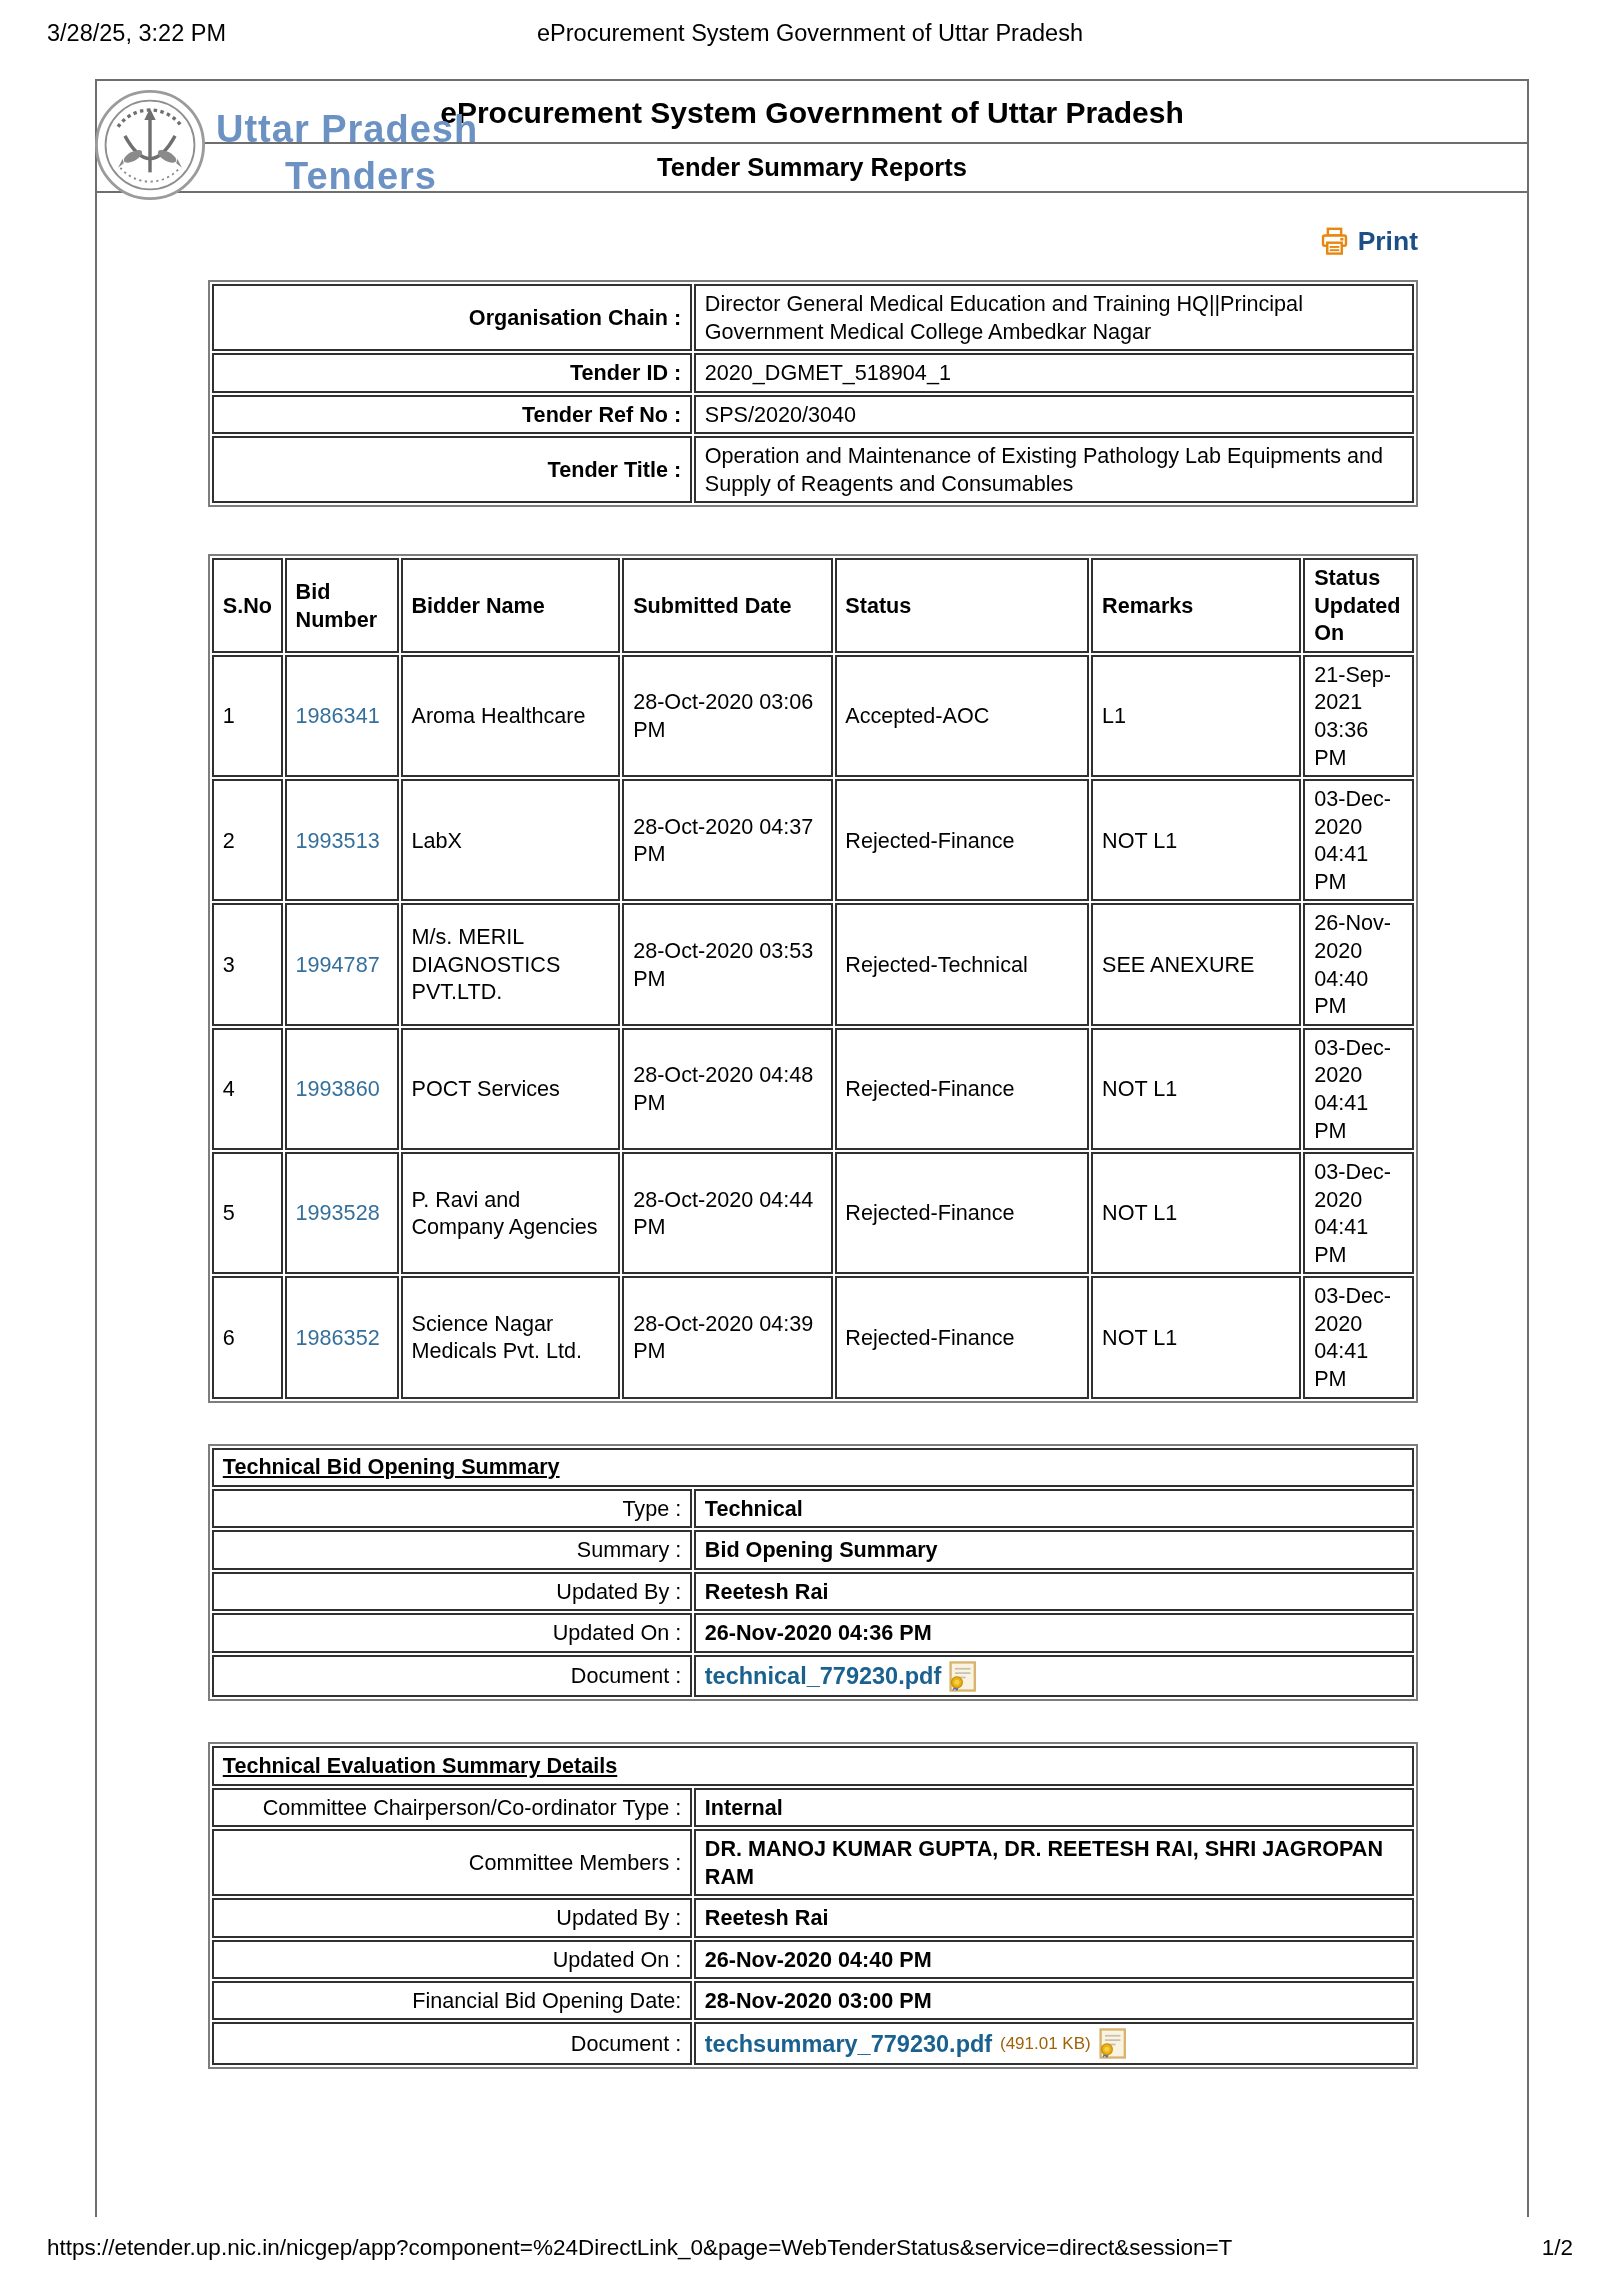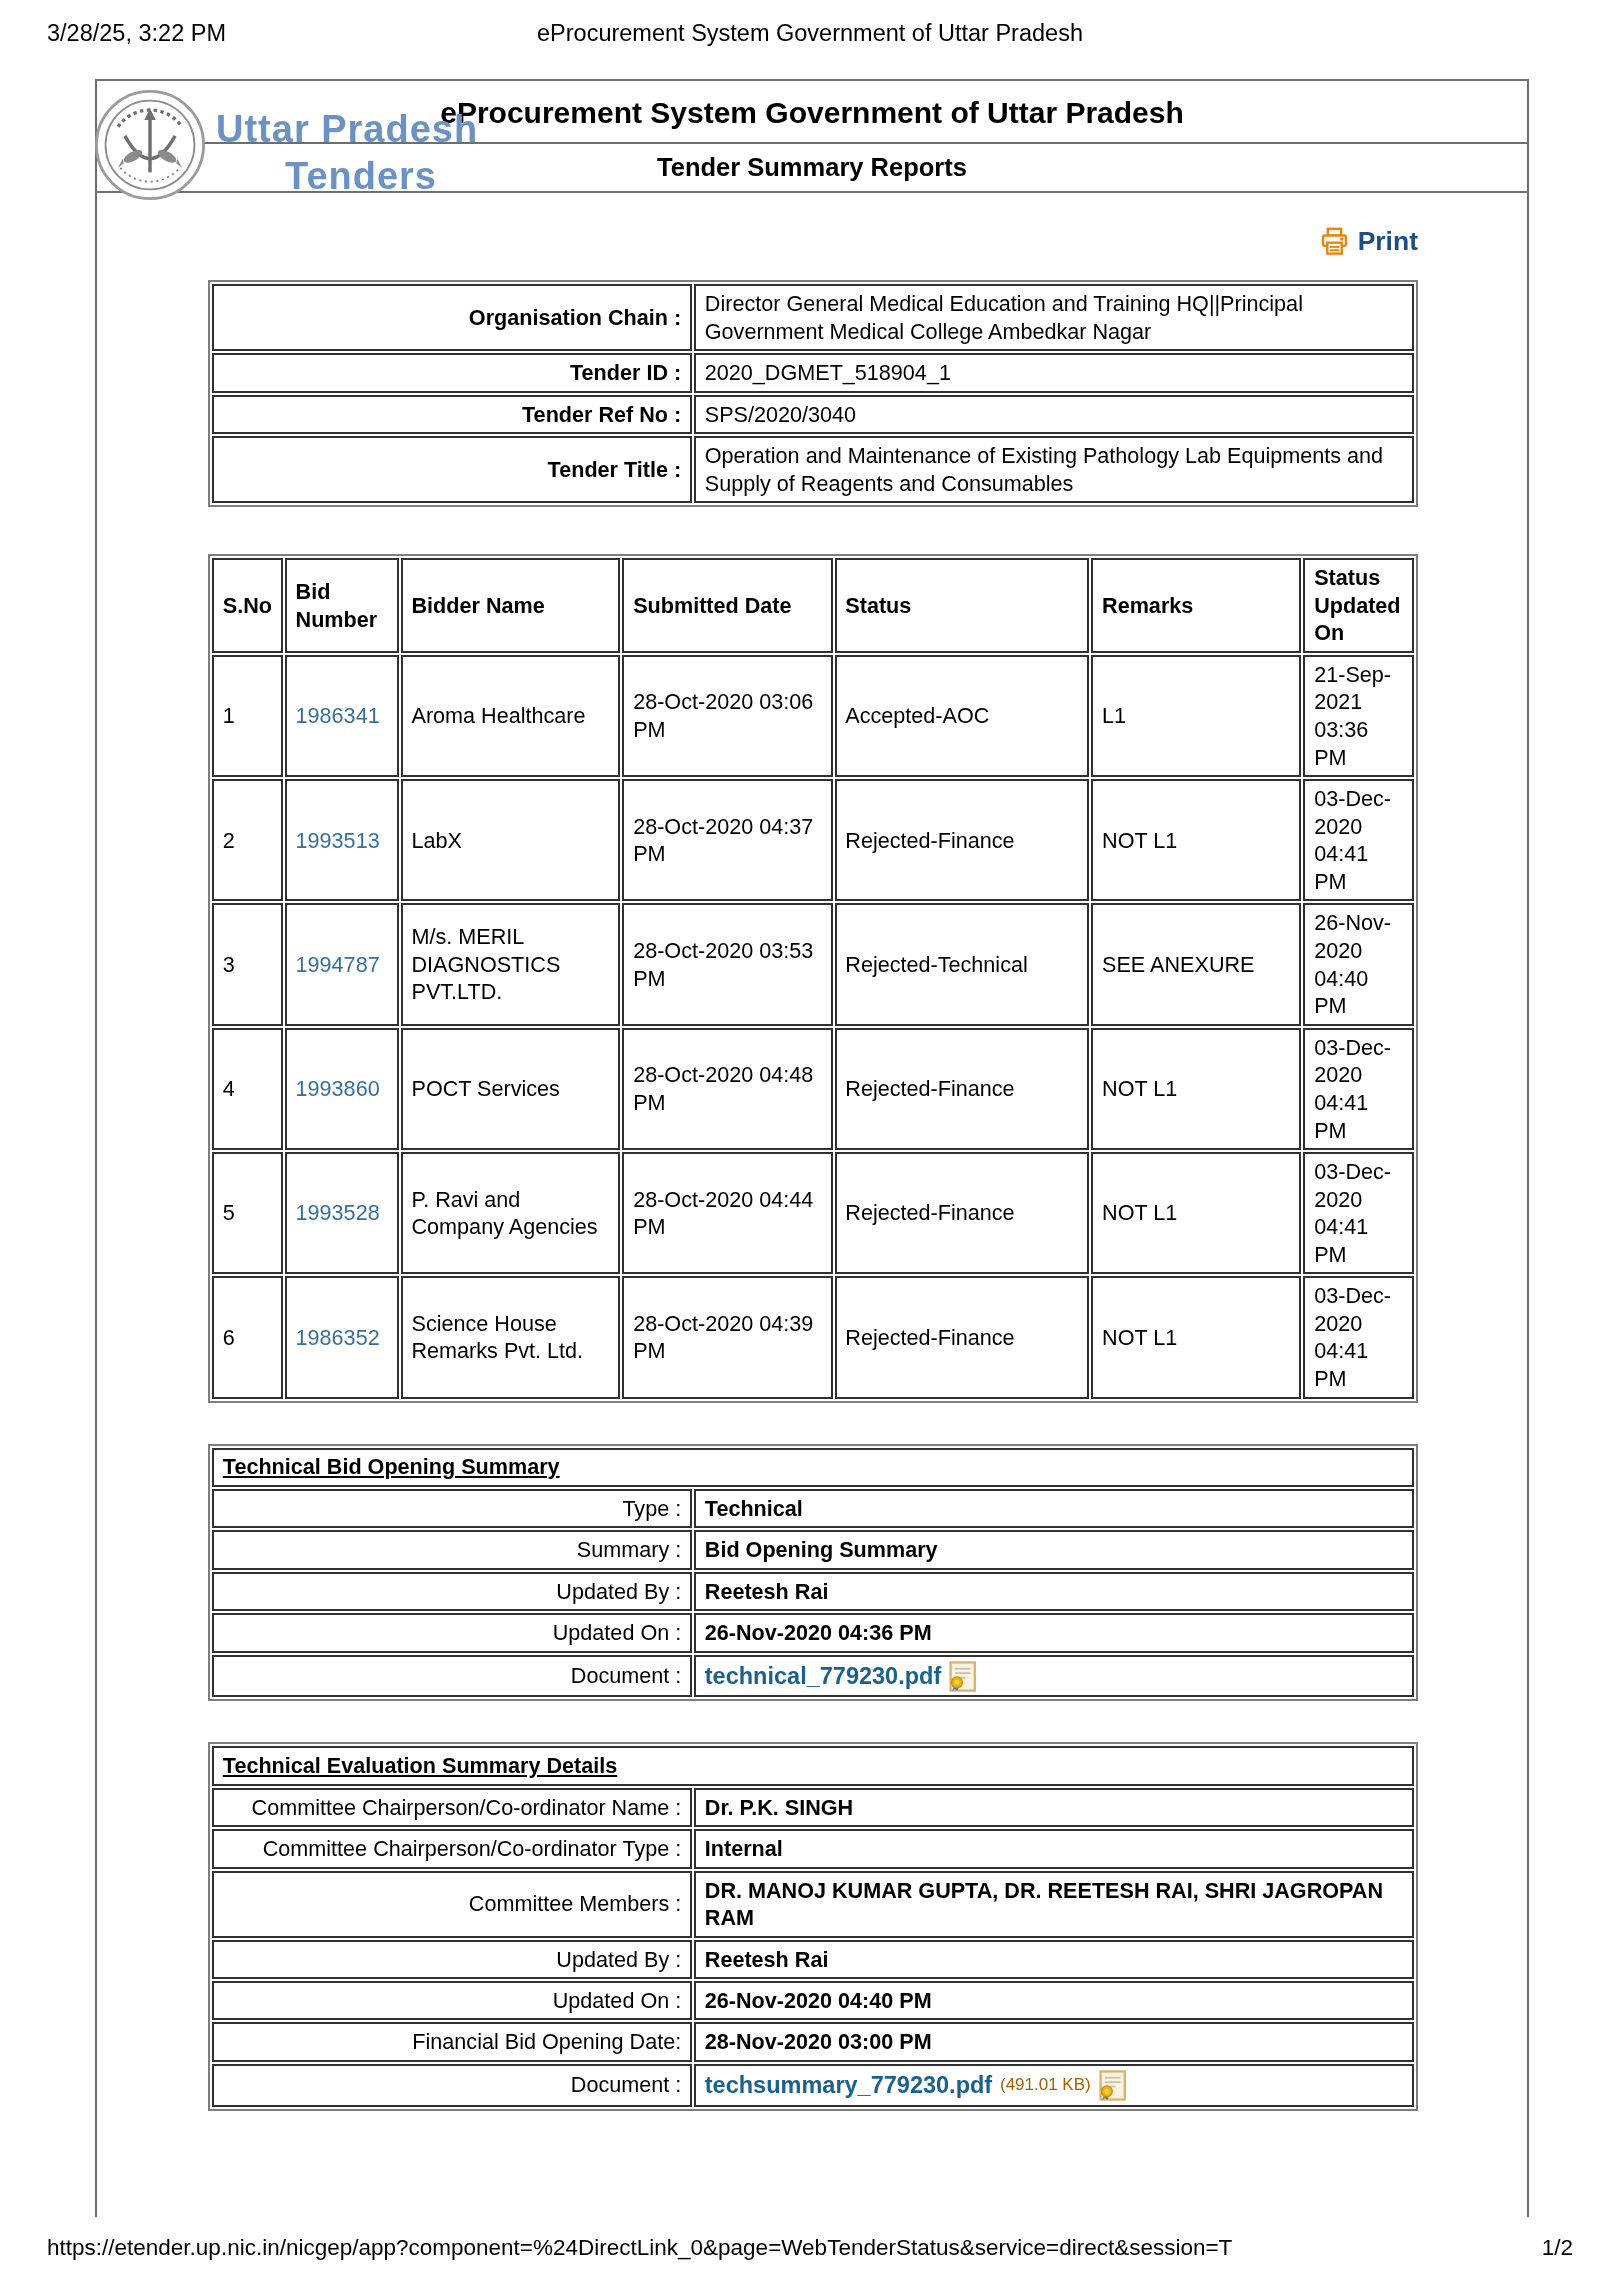--- a/index.html
+++ b/index.html
@@ -190,21 +190,21 @@
         <td><a class="bid-link">1993528</a></td>
         <td>P. Ravi and Company Agencies</td>
         <td>28-Oct-2020 04:44 PM</td>
         <td>Rejected-Finance</td>
         <td>NOT L1</td>
         <td>03-Dec-2020 04:41 PM</td>
       </tr>
       <tr>
         <td>6</td>
         <td><a class="bid-link">1986352</a></td>
-        <td>Science House Remarks Pvt. Ltd.</td>
+        <td>Science Nagar Medicals Pvt. Ltd.</td>
         <td>28-Oct-2020 04:39 PM</td>
         <td>Rejected-Finance</td>
         <td>NOT L1</td>
         <td>03-Dec-2020 04:41 PM</td>
       </tr>
     </tbody>
       </table>
 
     <table class="grid summary-table tbl-gap">
       <tbody>
@@ -244,24 +244,20 @@
           </span>
         </td>
       </tr>
     </tbody>
       </table>
 
     <table class="grid summary-table tbl-gap">
       <tbody>
           <tr>
         <td class="section-title-cell" colspan="2"><span>Technical Evaluation Summary Details</span></td>
-      </tr>
-      <tr>
-        <td class="lbl">Committee Chairperson/Co-ordinator Name :</td>
-        <td class="val">Dr. P.K. SINGH</td>
       </tr>
       <tr>
         <td class="lbl">Committee Chairperson/Co-ordinator Type :</td>
         <td class="val">Internal</td>
       </tr>
       <tr>
         <td class="lbl">Committee Members :</td>
         <td class="val">DR. MANOJ KUMAR GUPTA, DR. REETESH RAI, SHRI JAGROPAN RAM</td>
       </tr>
       <tr>

